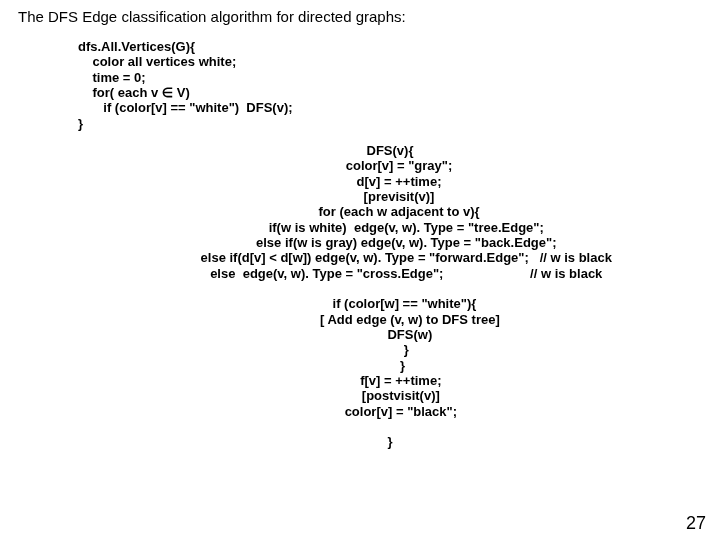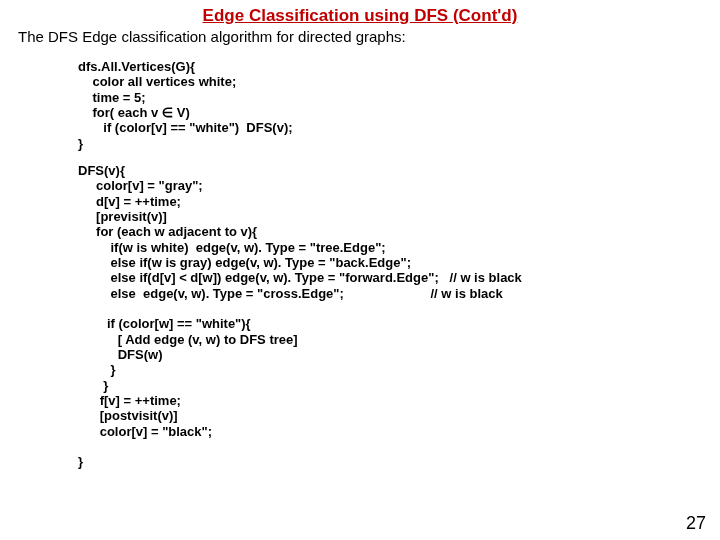--- a/index.html
+++ b/index.html
@@ -41,40 +41,40 @@
     white-space: pre;
   }
   .codeblock2 {
     margin-top: 12px;
     margin-left: 60px;
     font-family: Arial, Helvetica, sans-serif;
     font-weight: bold;
     font-size: 13px;
     line-height: 1.18;
     white-space: pre;
+    text-align: center;
   }
   .pagenum {
     position: absolute;
     right: 14px;
     bottom: 6px;
     font-size: 18px;
     color: #000;
     margin-left: 48px;
   }
 </style>
 </head>
 <body>
 
 <div class="slide">
-  <div class="title">Edge Classification using DFS (Cont'd)</div>
   <div class="subtitle">The DFS Edge classification algorithm for directed graphs:</div>
 
   <div class="codeblock">dfs.All.Vertices(G){
     color all vertices white;
-    time = 5;
+    time = 0;
     for( each v ∈ V)
        if (color[v] == "white")  DFS(v);
 }</div>
 
   <div class="codeblock2">DFS(v){
      color[v] = "gray";
      d[v] = ++time;
      [previsit(v)]
      for (each w adjacent to v){
          if(w is white)  edge(v, w). Type = "tree.Edge";

